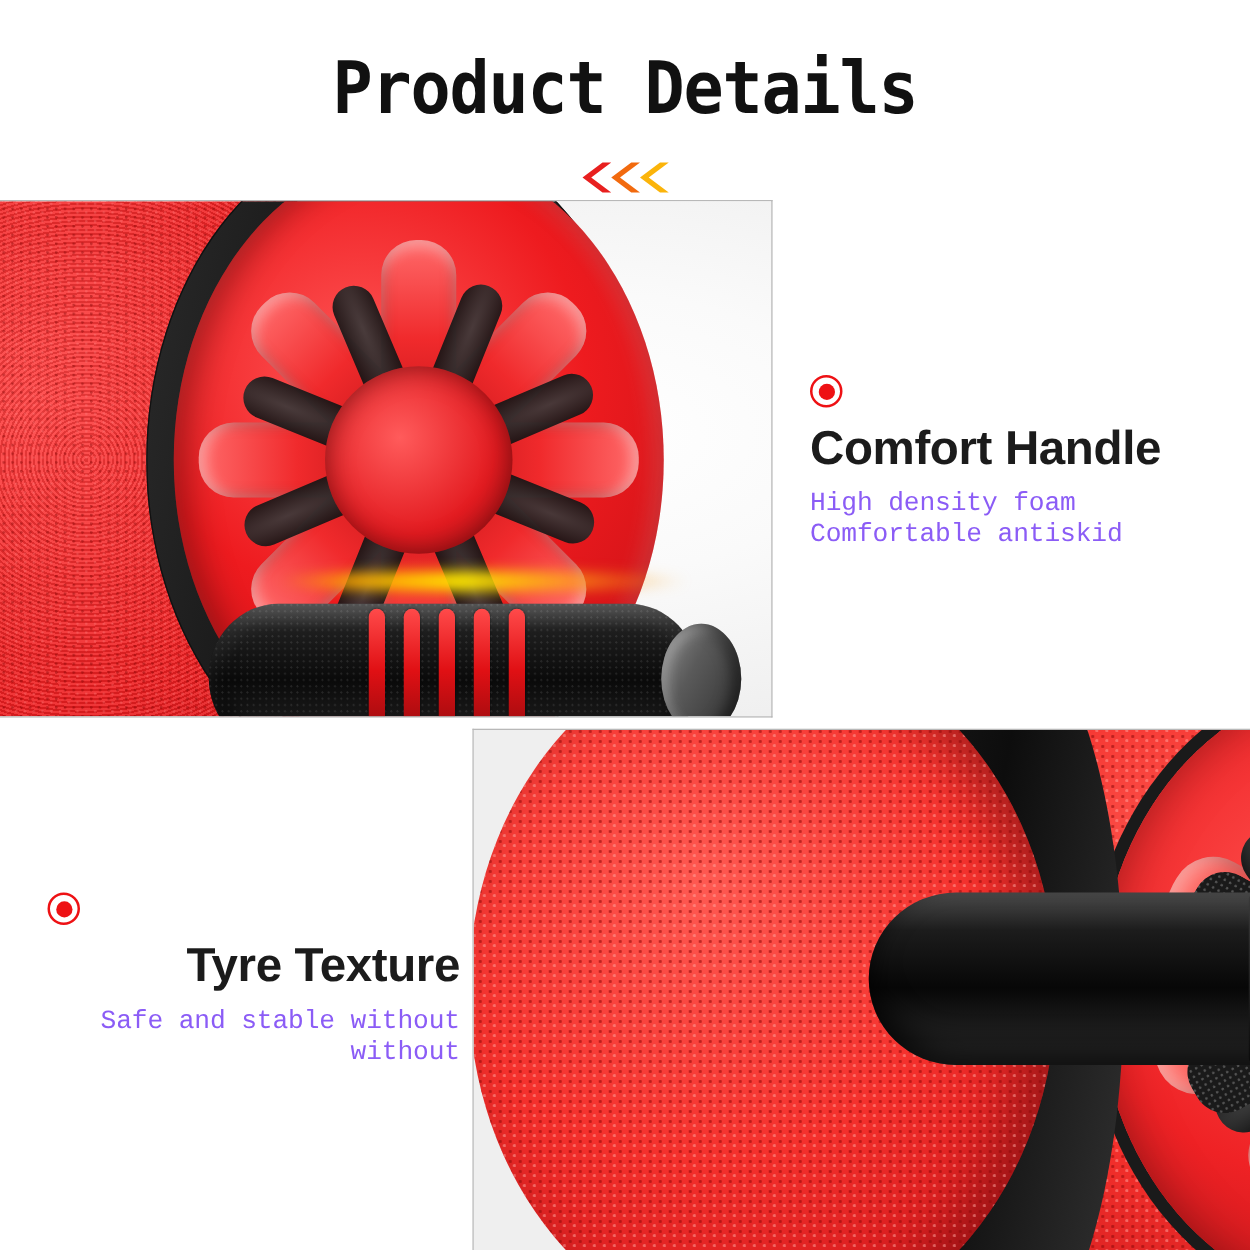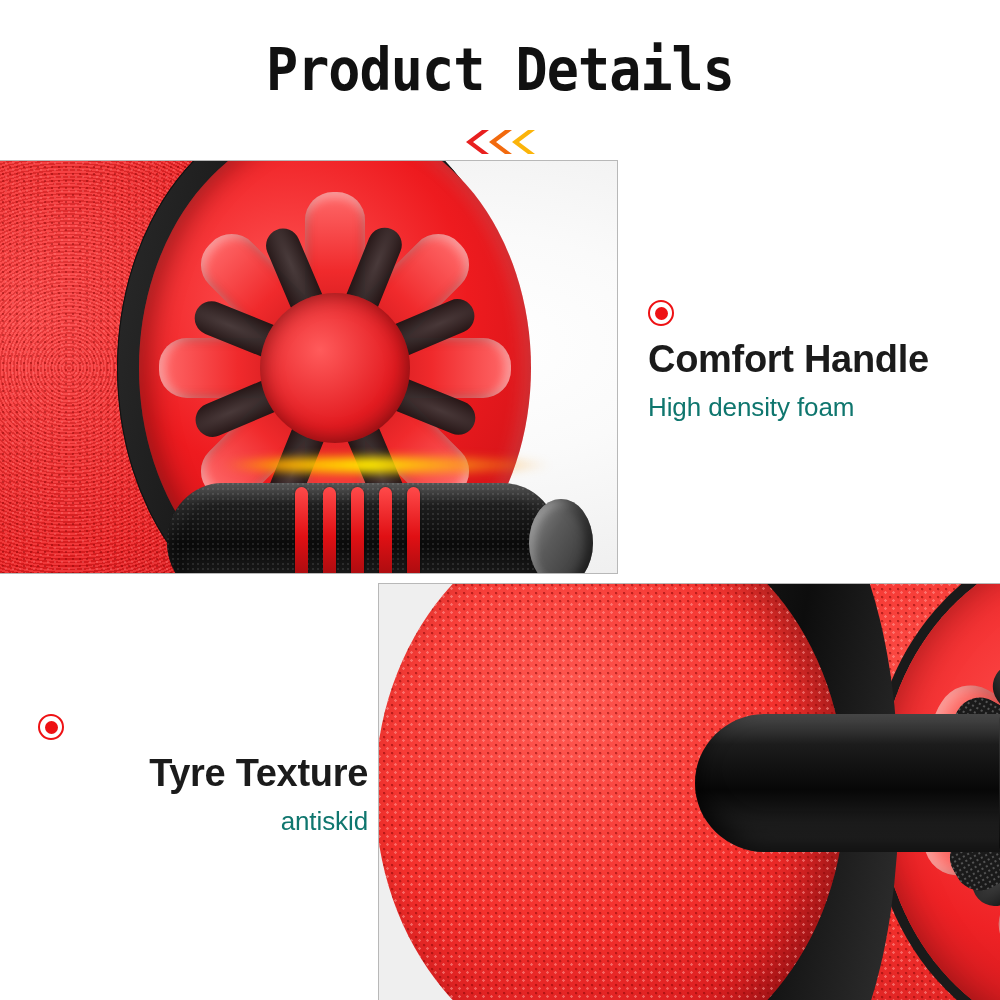--- a/index.html
+++ b/index.html
@@ -225,22 +225,23 @@
   .bullet i{ display:block; width:13px; height:13px; border-radius:50%; background:#ee1114; }
 
   .feature-title{
     margin-top:14px;
     font-size:38px; font-weight:700; color:#1b1b1b;
     letter-spacing:-0.3px; line-height:1.05;
     white-space:nowrap;
   }
   .feature-desc{
     margin-top:12px;
-    font-size:26px; color:#0f766e; line-height:1.18;
+    font-size:21px; color:#8b5cf6; line-height:1.18;
     letter-spacing:-0.1px;
+    font-family:Liberation Mono, monospace;
   }
   .feature-desc span{ display:block; }
 </style>
 </head>
 <body>
 
 <div class="page">
 
   <div class="header-title">Product Details</div>
 
@@ -331,26 +332,28 @@
     </div>
   </div>
 
   <div class="feature feature-right">
     <div class="bullet">
         <i></i>
       </div>
     <div class="feature-title">Comfort Handle</div>
     <div class="feature-desc">
       <span>High density foam</span>
+      <span>Comfortable antiskid</span>
     </div>
   </div>
 
   <div class="feature feature-left">
     <div class="bullet">
         <i></i>
       </div>
     <div class="feature-title">Tyre Texture</div>
     <div class="feature-desc">
-      <span>antiskid</span>
+      <span>Safe and stable without</span>
+      <span>without</span>
     </div>
   </div>
 
 </div>
 
 </body></html>

